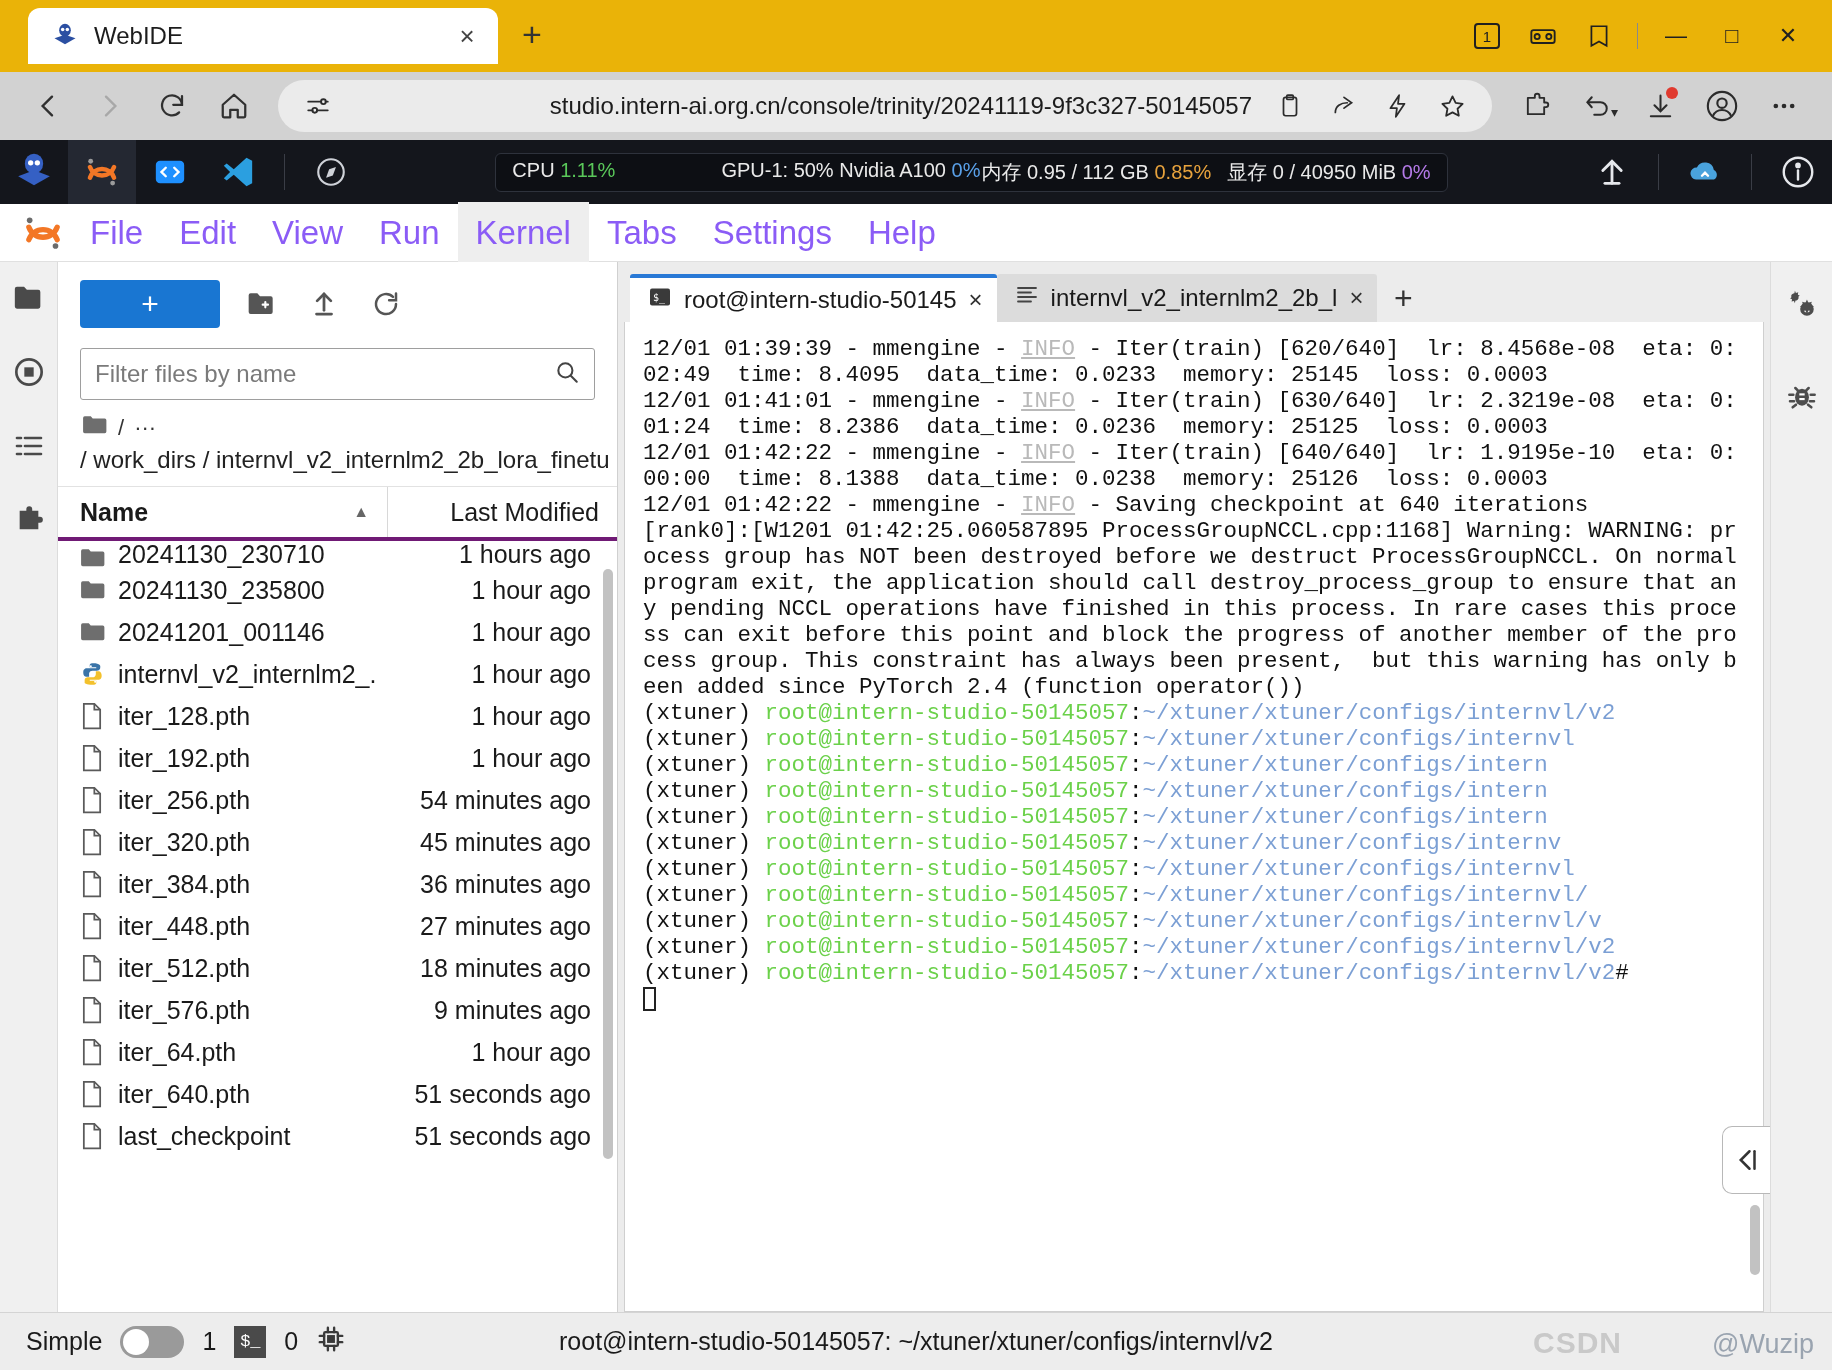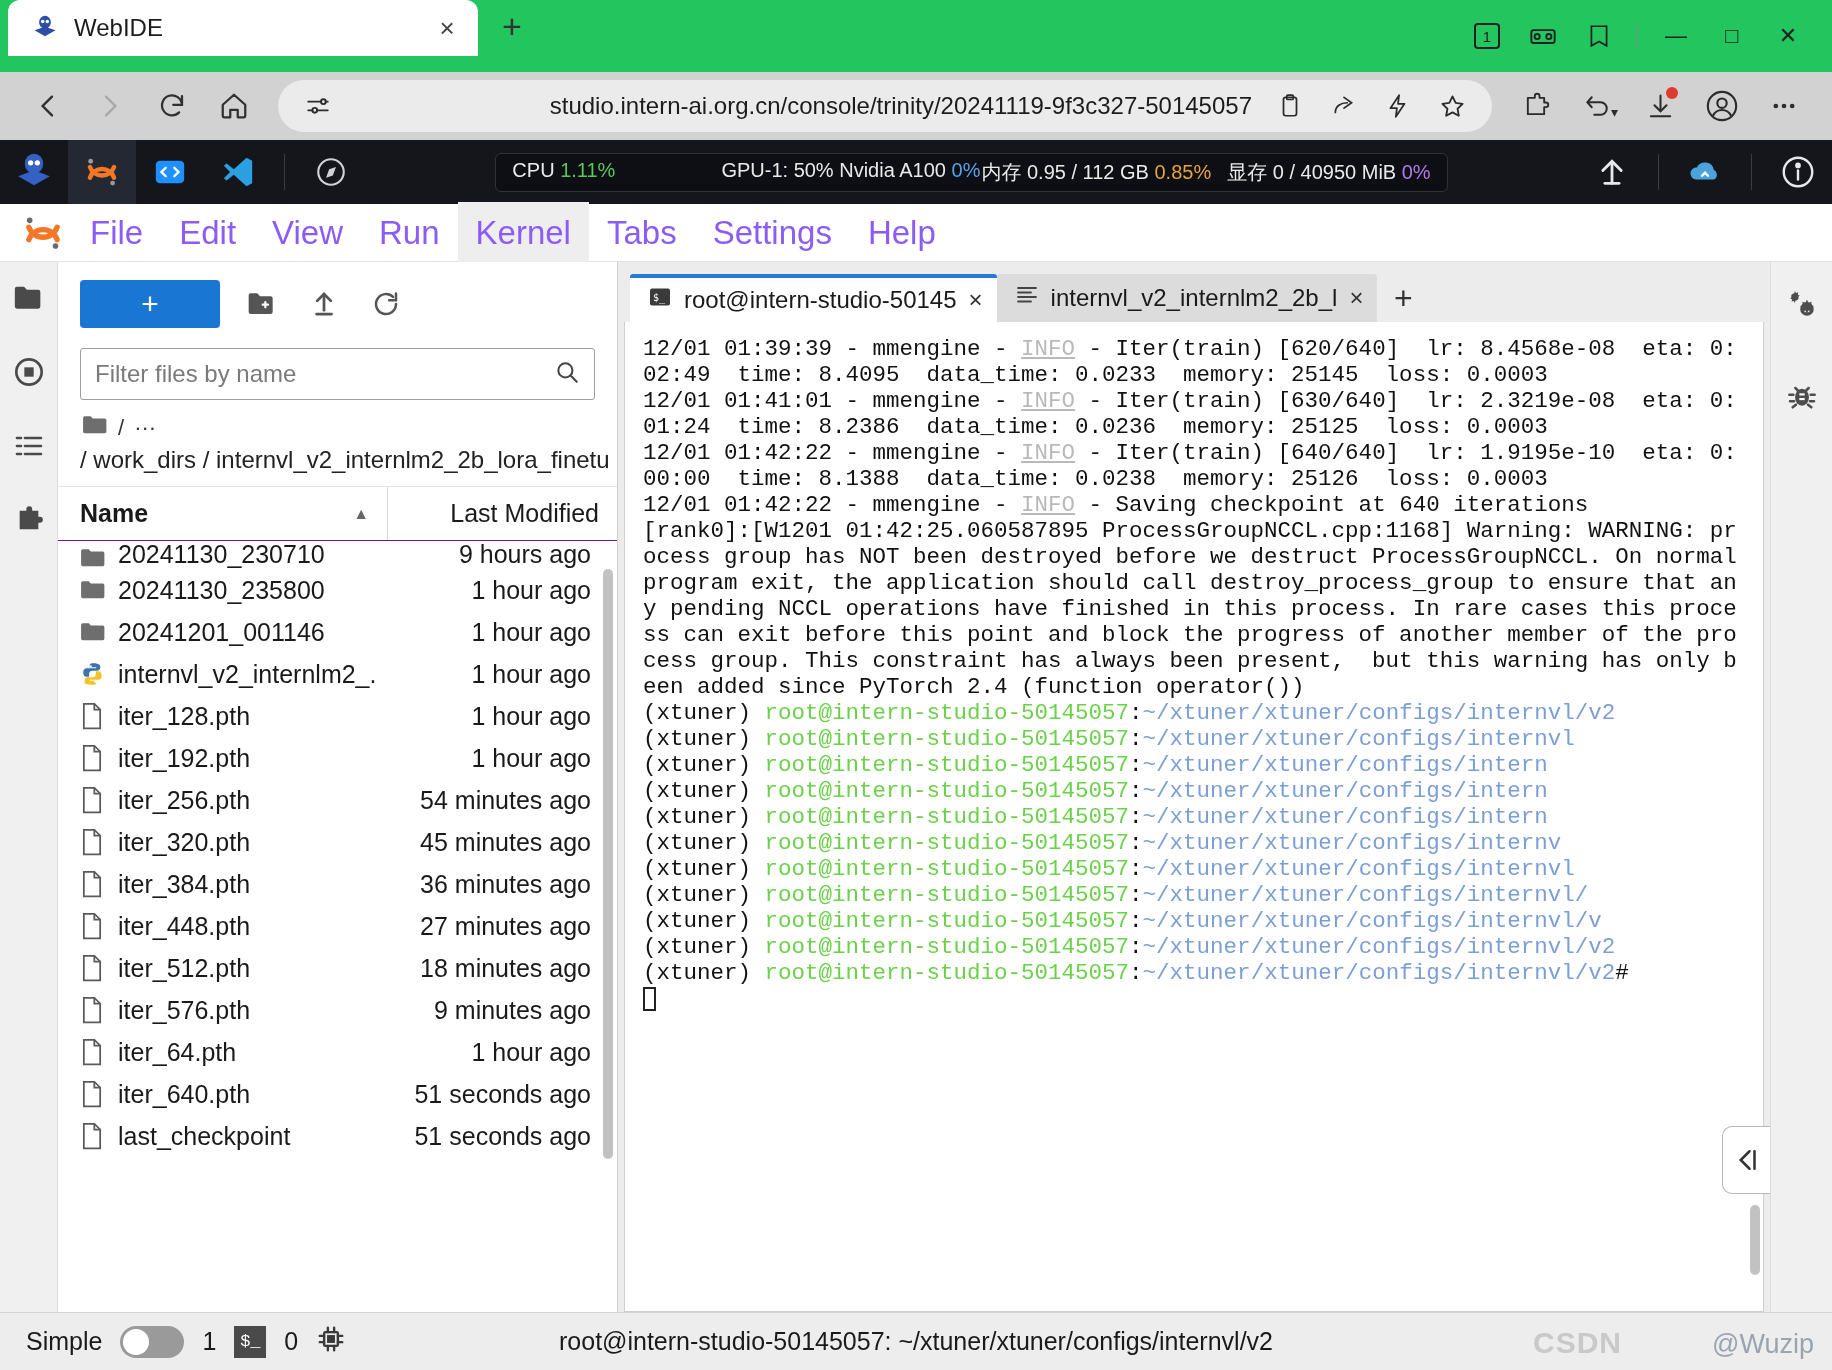--- a/index.html
+++ b/index.html
@@ -7,22 +7,22 @@
     width: 1832px; height: 1370px;
     font-family: "Liberation Sans", sans-serif;
     background: #1c1c1c;
     overflow: hidden;
   }
 
   
   .browser { width: 1832px; height: 1370px; display: flex; flex-direction: column;
              background: #d9d9d9; }
 
-  .tabstrip { height: 72px; background: #22c55e; display: flex; align-items: flex-start;
-              padding-left: 8px; position: relative; }
+  .tabstrip { height: 72px; background: #eab308; display: flex; align-items: center;
+              padding-left: 28px; position: relative; }
   .btab { width: 470px; height: 56px; background: #fff; border-radius: 12px 12px 0 0;
           display: flex; align-items: center; padding: 0 14px 0 22px; gap: 14px; }
   .btab-favicon { width: 30px; height: 30px; flex: 0 0 30px; display:flex;
                   align-items:center; justify-content:center; }
   .btab-title { flex: 1; font-size: 24px; color: #1c1c1c; white-space: nowrap;
                 overflow: hidden; }
   .btab-close { width: 34px; height: 34px; display: flex; align-items: center;
                 justify-content: center; font-size: 26px; color: #444; }
   .newtab { width: 52px; height: 52px; display: flex; align-items: center;
             justify-content: center; font-size: 34px; color: #333; font-weight: 300;
@@ -100,21 +100,21 @@
   .fb-ic { width: 40px; height: 40px; display: flex; align-items: center;
            justify-content: center; color: #555; }
   .filter { margin: 10px 22px 0 22px; height: 52px; border: 1px solid #9e9e9e;
             border-radius: 3px; display: flex; align-items: center; padding: 0 14px; }
   .filter-ph { flex: 1; font-size: 24px; color: #7a7a7a; }
   .crumb { padding: 14px 22px 4px 24px; display: flex; align-items: center; gap: 10px;
            font-size: 22px; color: #333; }
   .crumb-path { padding: 0 22px 12px 22px; font-size: 24px; color: #222;
                 white-space: nowrap; overflow: hidden; border-bottom: 1px solid #e2e2e2; }
   .fb-head { display: flex; align-items: center; height: 54px;
-             border-bottom: 1px solid #701a75; font-size: 25px; }
+             border-bottom: 4px solid #701a75; font-size: 25px; }
   .fh-name { flex: 1; padding-left: 22px; font-weight: bold; color: #1a1a1a;
              display: flex; align-items: center; }
   .sortcaret { margin-left: auto; margin-right: 18px; color: #666; font-size: 16px; }
   .fh-mod { width: 230px; text-align: right; padding-right: 18px; color: #1a1a1a;
             border-left: 1px solid #d8d8d8; height: 100%; display: flex;
             align-items: center; justify-content: flex-end; }
   .fb-list { flex: 1; overflow: hidden; position: relative; }
   .frow { display: flex; align-items: center; height: 42px; padding-left: 22px;
           font-size: 25px; color: #1a1a1a; }
   .frow .ficon { width: 38px; flex: 0 0 38px; display: flex; align-items: center; }
@@ -498,21 +498,21 @@
 
         <div class="fb-list" id="file-list">
           <div class="fb-scroll"></div>
         <div class="frow" style="margin-top: -14px; align-items: flex-end;">
               <span class="ficon">
                 <svg width="26" height="22" viewBox="0 0 24 20" fill="#6e6e6e">
                   <path d="M1 3.5A1.5 1.5 0 0 1 2.5 2h5.6l1.8 2H21a1.5 1.5 0 0 1 1.5 1.5V16a1.5 1.5 0 0 1-1.5 1.5H2.5A1.5 1.5 0 0 1 1 16z"></path>
                 </svg>
               </span>
               <span class="fname">20241130_230710</span>
-              <span class="fmod">9 hours ago</span>
+              <span class="fmod">1 hours ago</span>
             </div>
             <div class="frow">
               <span class="ficon">
                 <svg width="26" height="22" viewBox="0 0 24 20" fill="#6e6e6e">
                   <path d="M1 3.5A1.5 1.5 0 0 1 2.5 2h5.6l1.8 2H21a1.5 1.5 0 0 1 1.5 1.5V16a1.5 1.5 0 0 1-1.5 1.5H2.5A1.5 1.5 0 0 1 1 16z"></path>
                 </svg>
               </span>
               <span class="fname">20241130_235800</span>
               <span class="fmod">1 hour ago</span>
             </div>

